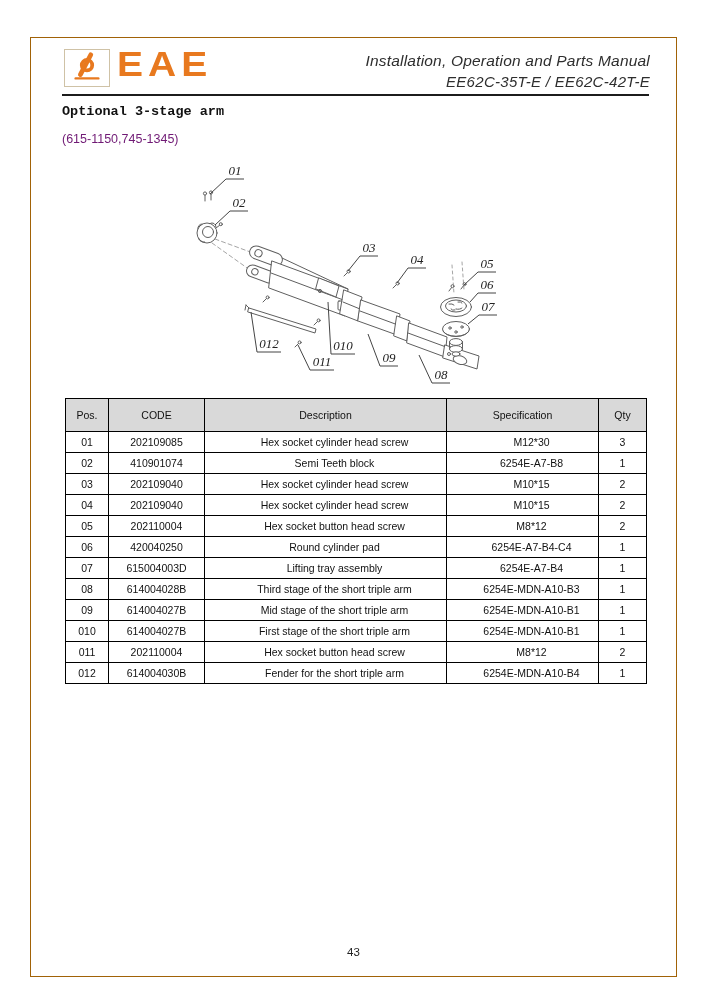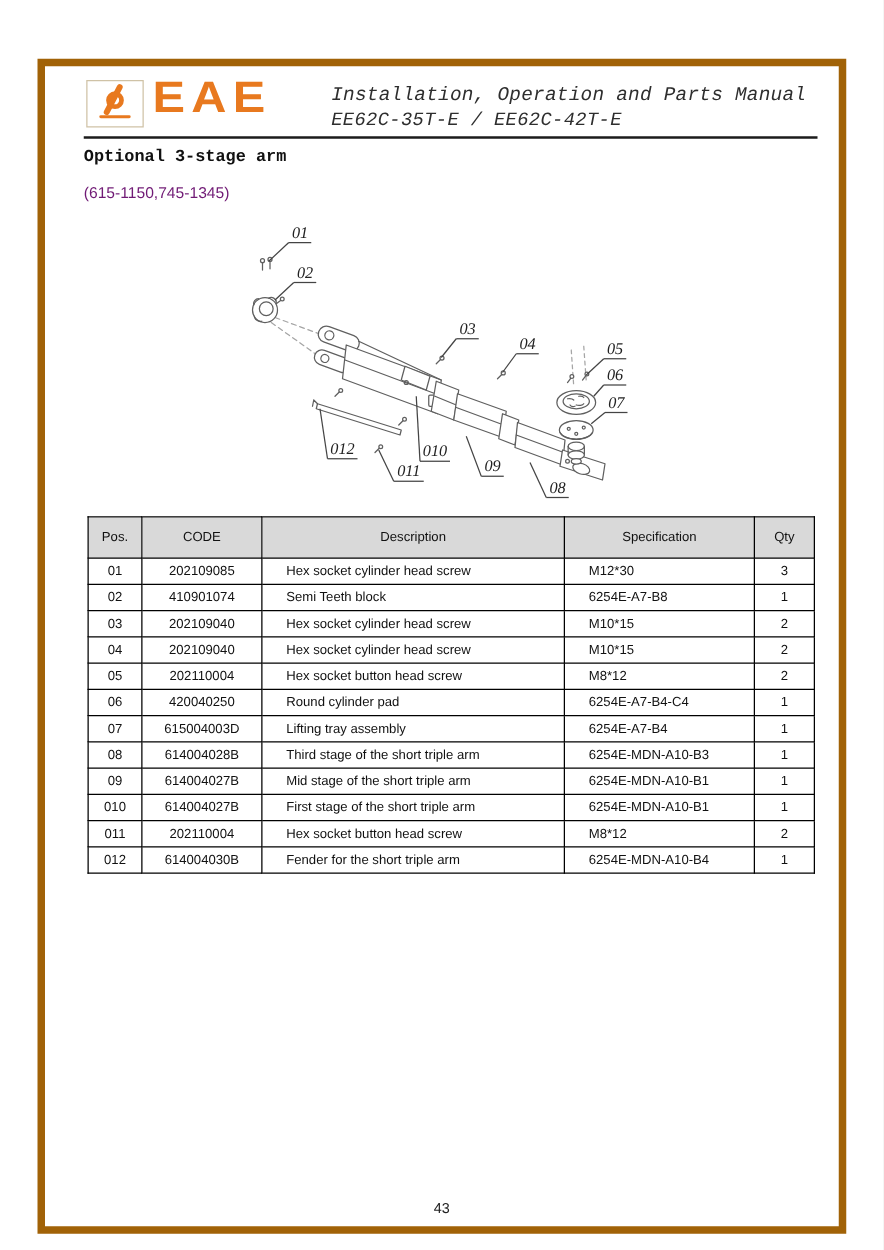--- a/index.html
+++ b/index.html
@@ -1,46 +1,46 @@
 <!DOCTYPE html>
 <html style="--brand: #e8791f; --th-bg: #d9d9d9;"><head>
 <meta charset="utf-8">
 <title>Installation, Operation and Parts Manual</title>
 <style>
   html,body{margin:0;padding:0;background:#f4f4f2;}
   .canvas{position:relative;width:707px;height:1000px;background:#ffffff;overflow:hidden;
           font-family:"Liberation Sans",sans-serif;color:#1a1a1a;outline:1px solid #dcdcda;}
-  .frame{position:absolute;left:30px;top:47px;width:647px;height:940px;
-         border:6px solid #a16207;box-sizing:border-box;background:#fff;}
+  .frame{position:absolute;left:30px;top:37px;width:647px;height:940px;
+         border:1px solid #a16207;box-sizing:border-box;background:#fff;}
 
   
   .logo-box{position:absolute;left:33px;top:11px;width:46px;height:38px;
             border:1px solid #cfc2a6;box-sizing:border-box;background:#fff;}
   .logo-text{position:absolute;left:86px;top:8px;font-size:39px;font-weight:800;
              letter-spacing:5px;color:var(--brand,#e8791f);
              transform:scaleY(.9);transform-origin:top left;line-height:1;}
-  .header-right{position:absolute;right:26px;top:14px;color:#2e2e2e;font-family:Liberation Mono, monospace;}
+  .header-right{position:absolute;right:26px;top:14px;text-align:right;color:#2e2e2e;}
   .manual-title{font-size:15.5px;font-style:italic;letter-spacing:.2px;}
   .model-codes{font-size:15px;font-style:italic;margin-top:3px;letter-spacing:.3px;}
   .header-rule{position:absolute;left:31px;top:56px;width:587px;height:2px;background:#1c1c1c;}
 
   .section-title{position:absolute;left:31px;top:66px;font-size:13.5px;font-weight:700;color:#111;font-family:Liberation Mono, monospace;}
   .section-subtitle{position:absolute;left:31px;top:94px;font-size:12.5px;color:#701a75;}
 
   .diagram{position:absolute;left:27px;top:112px;width:560px;height:250px;}
 
   
   .parts-table{position:absolute;left:34px;top:360px;border-collapse:collapse;
                font-size:10.5px;color:#111;table-layout:fixed;}
   .parts-table th,.parts-table td{border:1px solid #000;box-sizing:border-box;
                overflow:hidden;white-space:nowrap;}
   .parts-table th{background:var(--th-bg,#d9d9d9);height:33px;font-weight:500;text-align:center;}
   .parts-table td{height:21px;}
   .parts-table td.c{text-align:center;}
-  .parts-table td.l{text-align:left;padding-left:19px;}
+  .parts-table td.l{text-align:center;padding-left:19px;}
   .parts-table{border:1.5px solid #000;}
 
   .page-number{position:absolute;left:0;top:908px;width:100%;text-align:center;
                font-size:11.5px;color:#222;}
 </style>
 </head>
 <body>
 
 <div class="canvas">
   <div class="frame">

